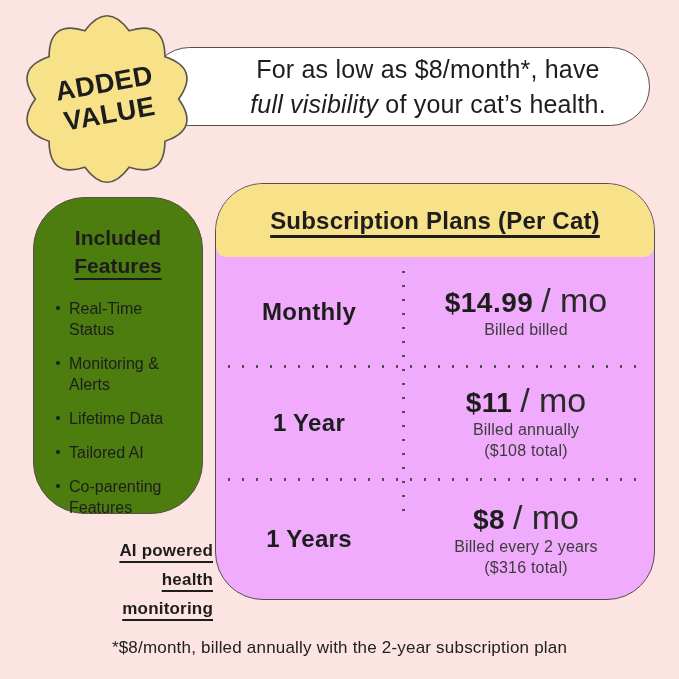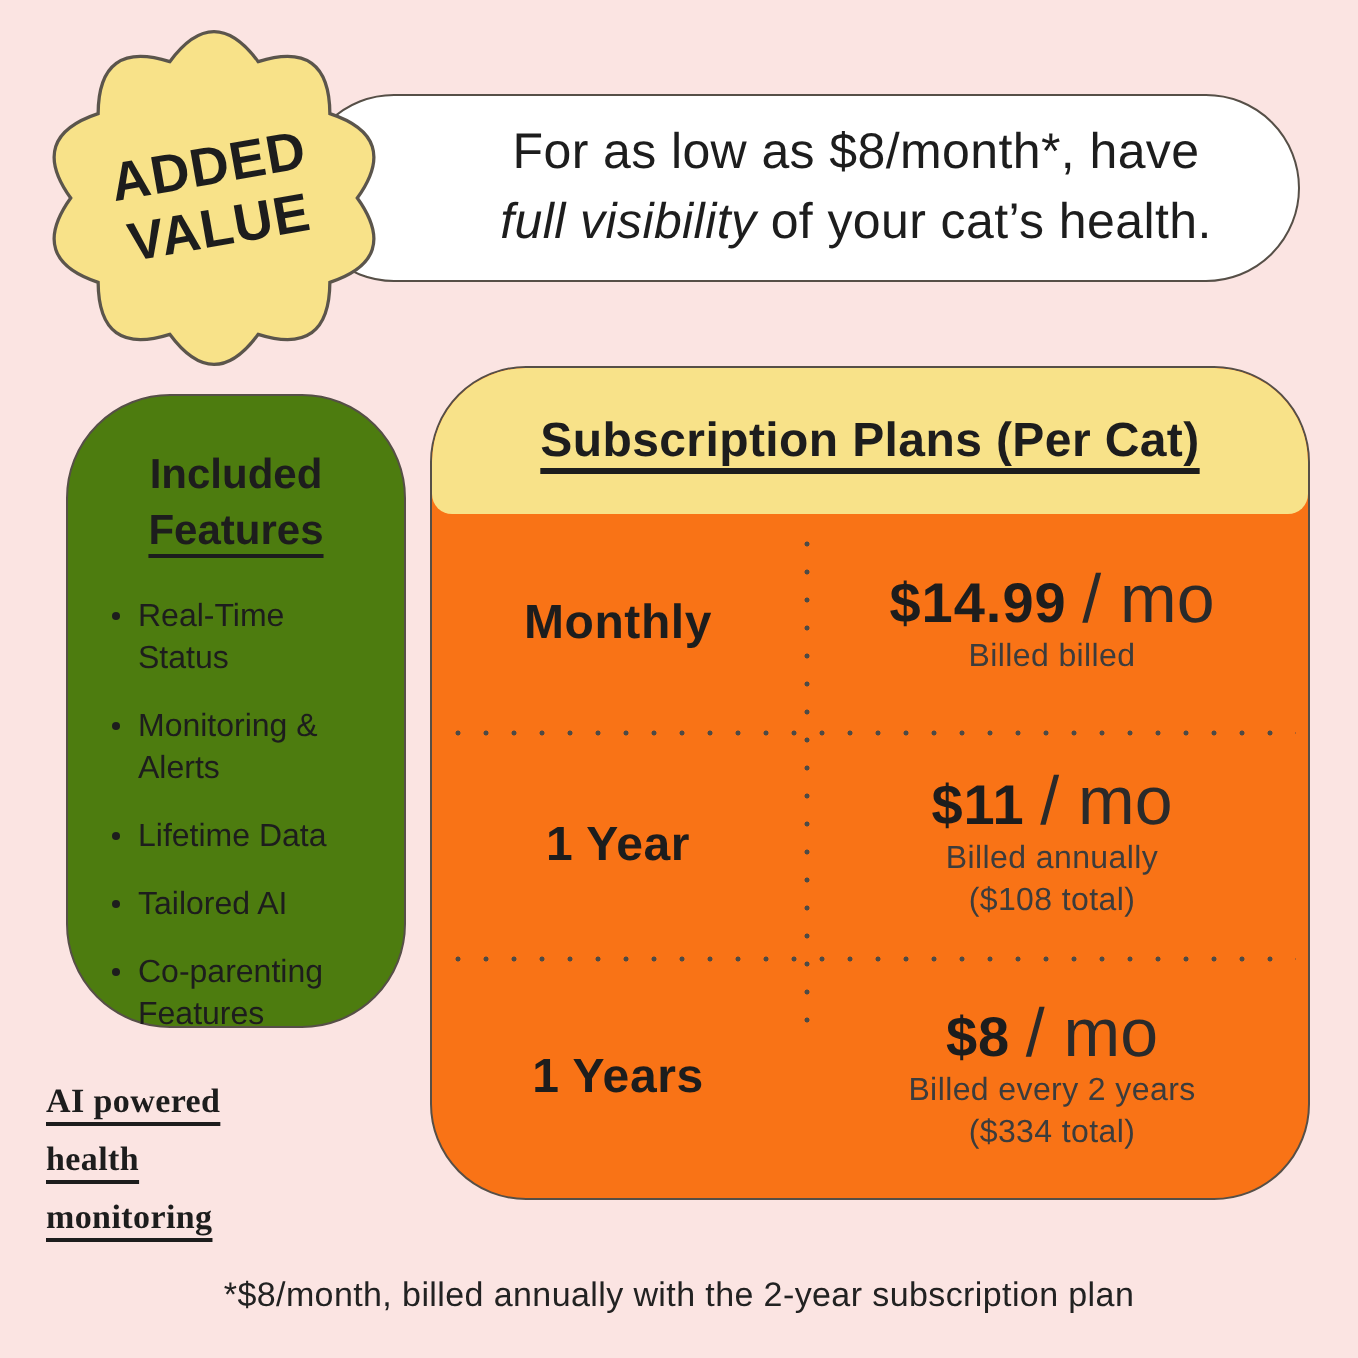--- a/index.html
+++ b/index.html
@@ -10,21 +10,21 @@
     --sub:#3c3c3c;
     --dot:#4e4a45;
   }
   *{margin:0;padding:0;box-sizing:border-box;}
   html,body{background:var(--bg);}
   body{font-family:"Liberation Sans",sans-serif;color:var(--ink);}
   .canvas{position:relative;width:679px;height:679px;background:var(--bg);overflow:hidden;}
 
   
   .hero-pill{
-    position:absolute;left:150px;top:47px;width:500px;height:94px;
+    position:absolute;left:150px;top:47px;width:500px;height:79px;
     background:#fff;border:1.5px solid var(--line);border-radius:47px;
     display:flex;flex-direction:column;justify-content:center;align-items:center;
     text-align:center;font-size:25px;line-height:35px;letter-spacing:.2px;
     padding-left:56px;
   }
   .hero-pill .it{font-style:italic;}
 
   
   .badge{position:absolute;left:20px;top:12px;width:174px;height:174px;}
   .badge svg{position:absolute;inset:0;}
@@ -45,30 +45,30 @@
   .features-list{list-style:none;margin-top:18px;padding-left:8px;}
   .features-list li{
     display:flex;gap:9px;font-size:16px;line-height:21px;margin-bottom:13px;
   }
   .features-list .dot{
     flex:0 0 auto;width:4px;height:4px;border-radius:50%;background:var(--ink);margin-top:8px;
   }
 
   
   .ai-link{
-    position:absolute;left:23px;top:536px;width:190px;text-align:left;
-    font-size:17px;font-weight:700;line-height:29px;letter-spacing:.2px;font-family:Liberation Serif, serif;
+    position:absolute;left:23px;top:536px;width:190px;text-align:right;
+    font-size:17px;font-weight:700;line-height:29px;letter-spacing:.2px;
   }
   .ai-link span{display:block;}
   .ai-link .u{text-decoration:underline;text-decoration-thickness:1.8px;text-underline-offset:5px;}
 
   
   .plans-card{
     position:absolute;left:215px;top:183px;width:440px;height:417px;
-    background:#f97316;border:1.5px solid var(--line);border-radius:48px;
+    background:#f0abfc;border:1.5px solid var(--line);border-radius:48px;
     overflow:hidden;
   }
   .plans-header{
     height:73px;background:var(--yellow);
     border-radius:46px 46px 10px 10px;
     display:flex;align-items:center;justify-content:center;
   }
   .plans-header .t{
     font-weight:700;font-size:24px;letter-spacing:.2px;
     text-decoration:underline;text-decoration-thickness:2.5px;text-underline-offset:6px;
@@ -183,21 +183,21 @@
           <div class="price-sub">($108 total)</div>
         </div>
       </div>
       <div class="hdots h2"></div>
 
       <div class="plan-row r3">
         <div class="plan-name">1 Years</div>
         <div class="plan-price-block">
           <div class="price-line"><span class="amt">$8</span> <span class="per">/ mo</span></div>
           <div class="price-sub">Billed every 2 years</div>
-          <div class="price-sub">($334 total)</div>
+          <div class="price-sub">($316 total)</div>
         </div>
       </div>
     </div>
   </div>
 
   <div class="footnote">*$8/month, billed annually with the 2-year subscription plan</div>
 
 </div>
 
 </body></html>

